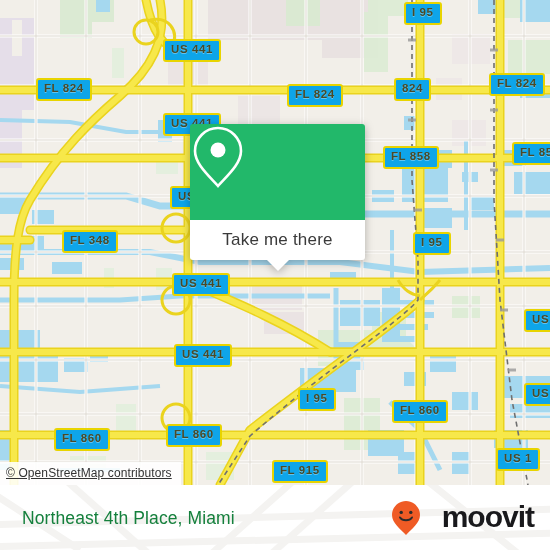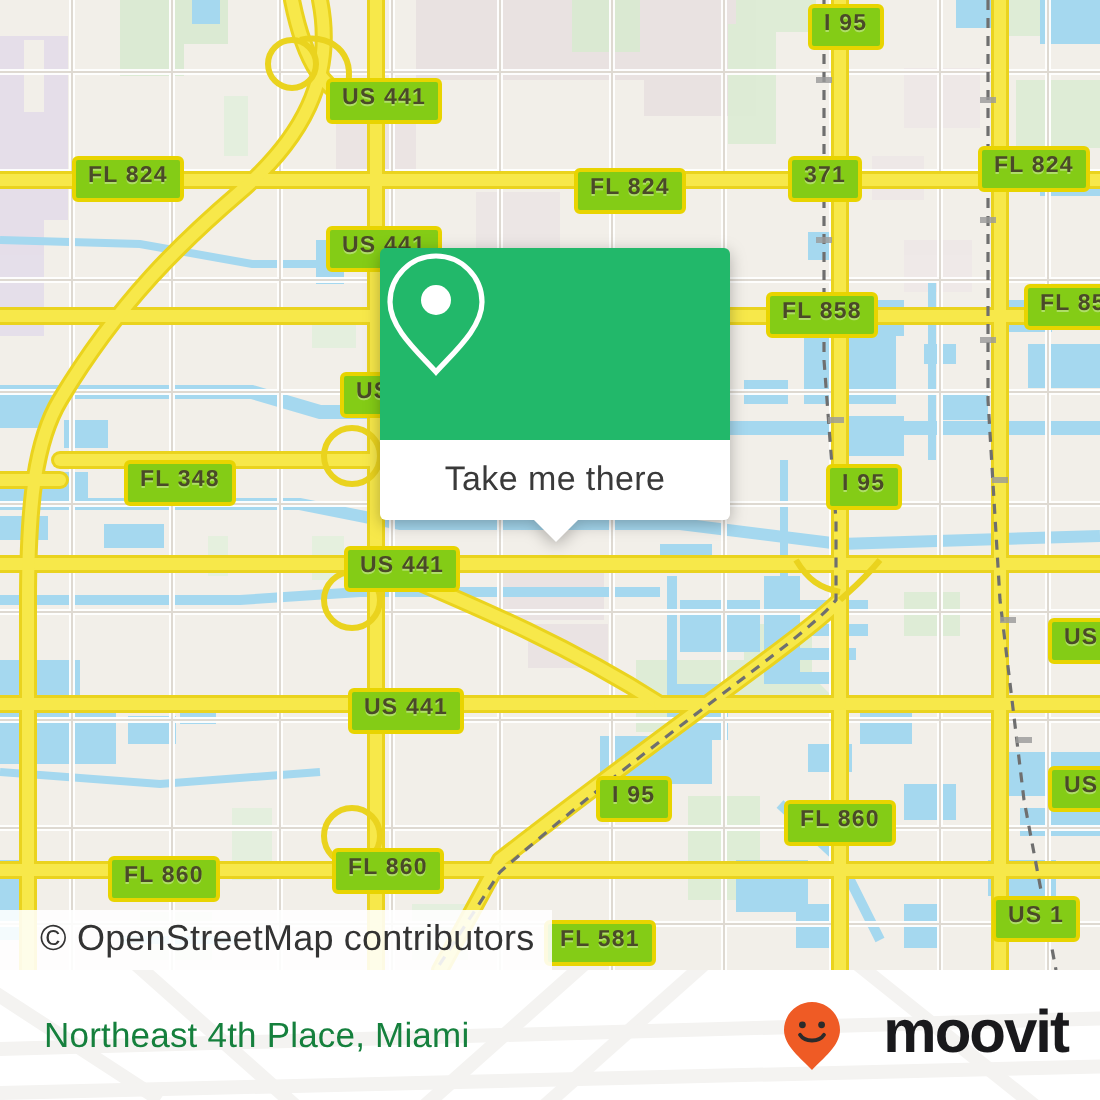--- a/index.html
+++ b/index.html
@@ -13,42 +13,43 @@
   
   .map{
     position:absolute;left:0;top:0;width:550px;height:485px;
     background:#f2efe9;overflow:hidden;
   }
   .map svg{position:absolute;left:0;top:0;}
 
   
   .shield{
     position:absolute;
-    background:#84cc16;
+    background:#0ea5e9;
     border:2px solid #e8d400;
     border-radius:3px;
     color:#4a4a28;
     font-weight:bold;
     font-size:11.5px;
     letter-spacing:.6px;
     line-height:1;
     padding:3px 6px 4px 6px;
     white-space:nowrap;
     text-shadow:0 1px 0 rgba(255,255,255,.35);
     box-sizing:border-box;
   }
 
   
   .attrib{
     position:absolute;left:0;bottom:0;
     background:rgba(255,255,255,.88);
-    font-size:18px;color:#333;
-    padding:4px 9px 5px 20px;
+    font-size:12px;color:#333;
+    padding:4px 9px 5px 6px;
     letter-spacing:.1px;
     white-space:nowrap;
+    text-decoration:underline;
   }
 
   
   .popup{
     position:absolute;left:190px;top:124px;width:175px;
     filter:drop-shadow(0 2px 4px rgba(0,0,0,.28));
   }
   .popup-head{
     background:#22b86a;height:96px;border-radius:3px 3px 0 0;
     display:flex;align-items:center;justify-content:center;
@@ -313,38 +314,38 @@
           <path d="M500 310 h8"></path>
           <path d="M508 370 h8"></path>
       </g>
     </svg>
 
     <div id="shield-layer">
         <div class="shield" style="left: 404px; top: 2px;">I 95</div>
         <div class="shield" style="left: 163px; top: 39px;">US 441</div>
         <div class="shield" style="left: 36px; top: 78px;">FL 824</div>
         <div class="shield" style="left: 287px; top: 84px;">FL 824</div>
-        <div class="shield" style="left: 394px; top: 78px;">371</div>
+        <div class="shield" style="left: 394px; top: 78px;">824</div>
         <div class="shield" style="left: 489px; top: 73px;">FL 824</div>
         <div class="shield" style="left: 163px; top: 113px;">US 441</div>
         <div class="shield" style="left: 383px; top: 146px;">FL 858</div>
         <div class="shield" style="left: 512px; top: 142px;">FL 858</div>
         <div class="shield" style="left: 170px; top: 186px;">US</div>
         <div class="shield" style="left: 62px; top: 230px;">FL 348</div>
         <div class="shield" style="left: 413px; top: 232px;">I 95</div>
         <div class="shield" style="left: 172px; top: 273px;">US 441</div>
         <div class="shield" style="left: 524px; top: 309px;">US 1</div>
         <div class="shield" style="left: 174px; top: 344px;">US 441</div>
         <div class="shield" style="left: 524px; top: 383px;">US 1</div>
         <div class="shield" style="left: 298px; top: 388px;">I 95</div>
         <div class="shield" style="left: 392px; top: 400px;">FL 860</div>
         <div class="shield" style="left: 54px; top: 428px;">FL 860</div>
         <div class="shield" style="left: 166px; top: 424px;">FL 860</div>
         <div class="shield" style="left: 496px; top: 448px;">US 1</div>
-        <div class="shield" style="left: 272px; top: 460px;">FL 581</div>
+        <div class="shield" style="left: 272px; top: 460px;">FL 915</div>
       </div>
 
     <div class="attrib">© OpenStreetMap contributors</div>
 
     <div class="popup">
       <div class="popup-head">
         <svg width="56" height="66" viewBox="0 0 56 66">
           <path d="M28 4 C15.3 4 5 14.3 5 27 C5 40 19 52 28 62 C37 52 51 40 51 27 C51 14.3 40.7 4 28 4 Z" fill="none" stroke="#ffffff" stroke-width="2.6"></path>
           <circle cx="28" cy="26" r="7.5" fill="#ffffff"></circle>
         </svg>

